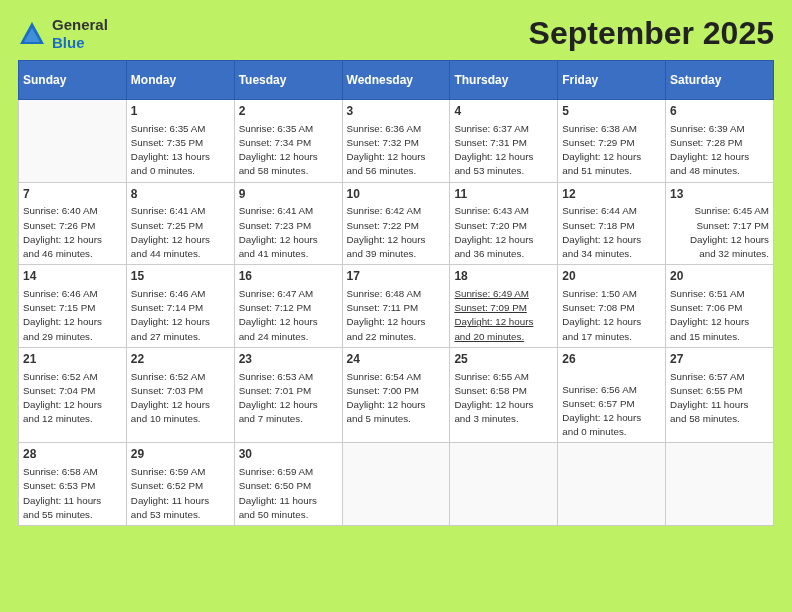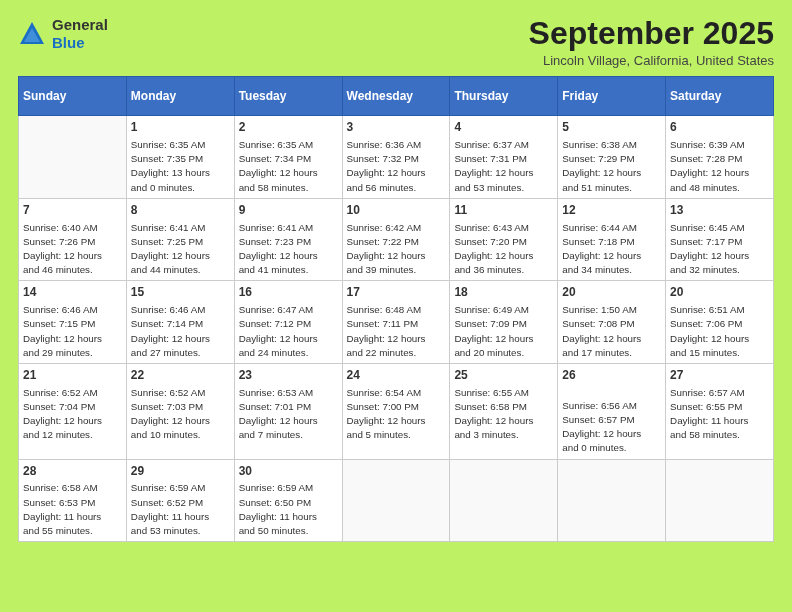--- a/index.html
+++ b/index.html
@@ -103,21 +103,20 @@
         <polygon points="14,2 26,24 2,24" fill="#1a6fc4"></polygon>
         <polygon points="14,8 22,22 6,22" fill="#5ba3e8" opacity="0.6"></polygon>
       </svg>
       <div class="logo-text">
         <span class="logo-general">General</span><br>
         <span class="logo-blue">Blue</span>
       </div>
     </div>
     <div class="title-block">
       <div class="month-title">September 2025</div>
-      <div class="subtitle">Lincoln Village, California, United States</div>
     </div>
   </div>
 
   <table class="calendar">
     <thead>
       <tr>
 
       <th>Sunday</th>
           <th>Monday</th>
           <th>Tuesday</th>
@@ -211,21 +210,21 @@
           </td>
           <td>
             <span class="day-number">12</span>
             <div class="day-info" style="white-space: pre-line;">Sunrise: 6:44 AM
 Sunset: 7:18 PM
 Daylight: 12 hours
 and 34 minutes.</div>
           </td>
           <td>
             <span class="day-number">13</span>
-            <div class="day-info" style="white-space: pre-line;">Sunrise: 6:45 AM
+            <div class="day-info" style="white-space: pre-line; text-align: right;">Sunrise: 6:45 AM
 Sunset: 7:17 PM
 Daylight: 12 hours
 and 32 minutes.</div>
           </td>
         </tr>
         <tr>
           <td>
             <span class="day-number">14</span>
             <div class="day-info" style="white-space: pre-line;">Sunrise: 6:46 AM
 Sunset: 7:15 PM
@@ -248,21 +247,21 @@
           </td>
           <td>
             <span class="day-number">17</span>
             <div class="day-info" style="white-space: pre-line;">Sunrise: 6:48 AM
 Sunset: 7:11 PM
 Daylight: 12 hours
 and 22 minutes.</div>
           </td>
           <td>
             <span class="day-number">18</span>
-            <div class="day-info" style="white-space: pre-line;">Sunrise: 6:49 AM
+            <div class="day-info" style="white-space: pre-line; text-decoration: underline;">Sunrise: 6:49 AM
 Sunset: 7:09 PM
 Daylight: 12 hours
 and 20 minutes.</div>
           </td>
           <td>
             <span class="day-number">20</span>
             <div class="day-info" style="white-space: pre-line;">Sunrise: 1:50 AM
 Sunset: 7:08 PM
 Daylight: 12 hours
 and 17 minutes.</div>

